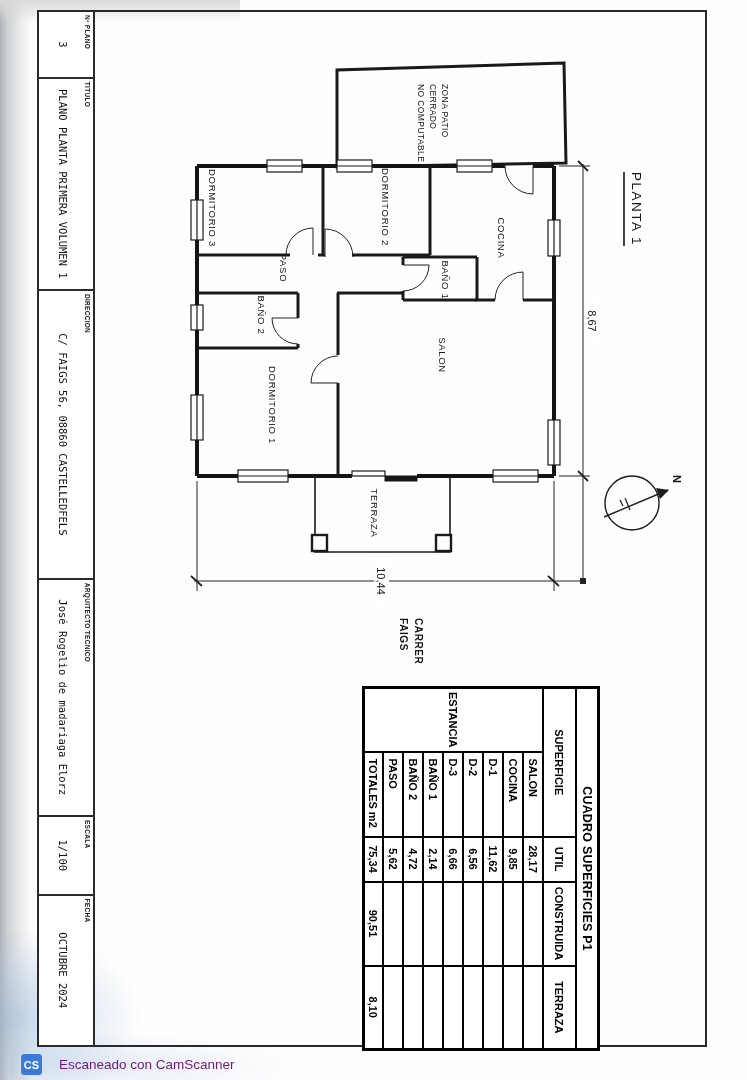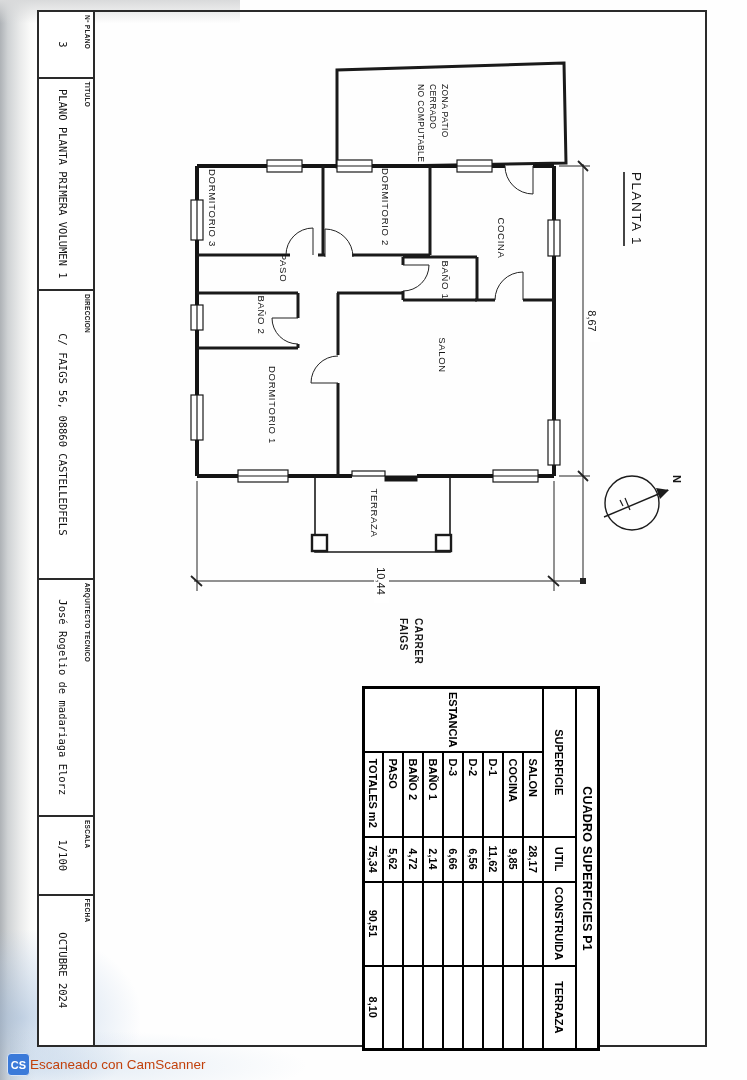--- a/index.html
+++ b/index.html
@@ -42,24 +42,24 @@
   .plan{position:absolute;left:0;top:0;width:1080px;height:747px;}
   .plan text{fill:#161616;font-family:"Liberation Sans",sans-serif;}
   .room-label{font-size:9.5px;letter-spacing:.7px;}
   .small-label{font-size:8.5px;letter-spacing:.4px;}
   .street-label{font-size:10px;font-weight:bold;letter-spacing:.6px;}
   .dim-label{font-size:11px;}
   .sheet-title{font-size:13.5px;letter-spacing:1.5px;}
   .north-label{font-size:11px;font-weight:bold;}
 
   
-  .watermark{position:absolute;left:7px;top:1053px;display:flex;align-items:center;gap:0;z-index:6;}
+  .watermark{position:absolute;left:20px;top:1053px;display:flex;align-items:center;gap:16px;z-index:6;}
   .wm-badge{width:21px;height:21px;border-radius:4px;display:flex;align-items:center;justify-content:center;
     color:#fff;font-size:11px;font-weight:bold;border:1px solid #d9e4f5;}
-  .wm-text{font-size:13.5px;color:#c2410c;}
+  .wm-text{font-size:13.5px;color:#701a75;}
 </style>
 </head>
 <body>
 
 <div class="shot">
 
   <div class="edge-left"></div>
   <div class="edge-top"></div>
   <div class="smudge-blue"></div>
   <div class="smudge-blue2"></div>

